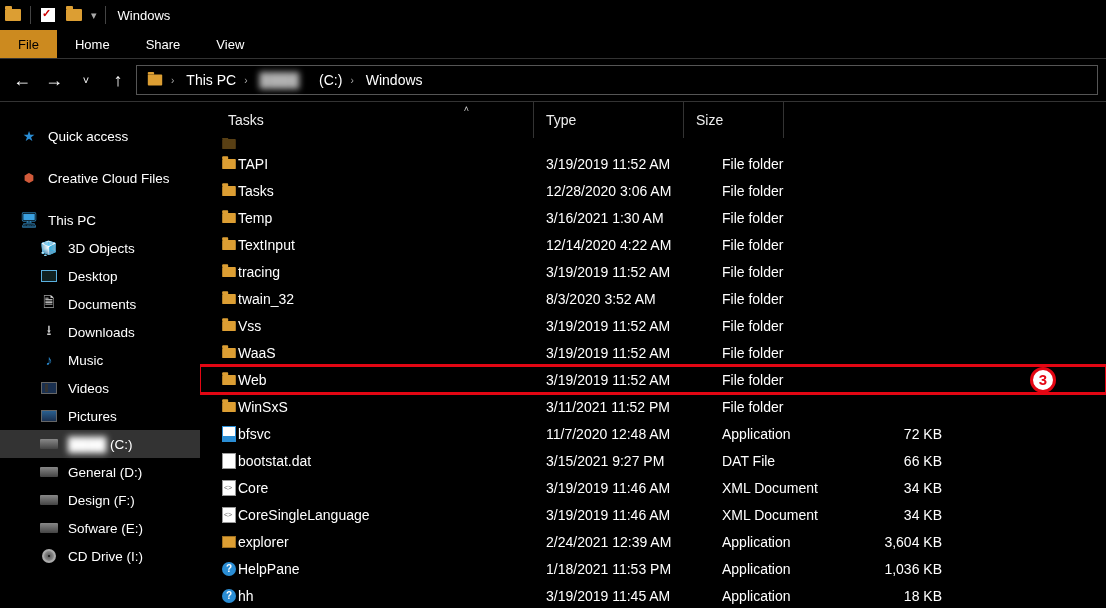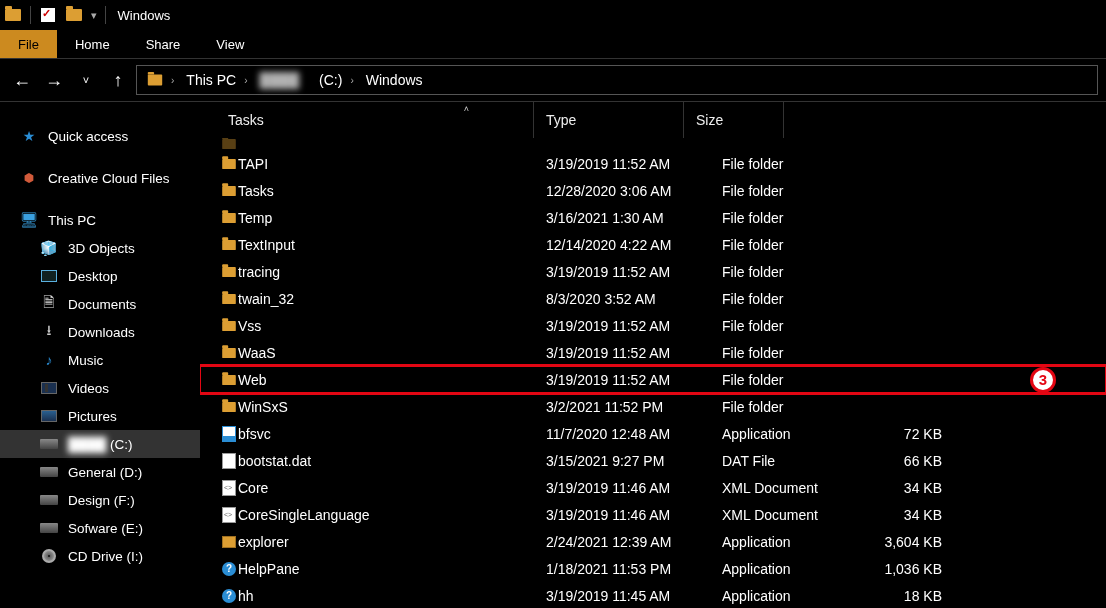--- a/index.html
+++ b/index.html
@@ -335,21 +335,21 @@
           <div class="cell c-size"></div>
           <div class="badge" style="top: 50%; transform: translateY(-50%);">3</div>
         </div>
         <div class="row">
           <div class="cell c-name">
             <div class="file-icon">
               <div class="folder-glyph" style="transform:scale(.85)"></div>
             </div>
             <span>WinSxS</span>
           </div>
-          <div class="cell c-date">3/2/2021 11:52 PM</div>
+          <div class="cell c-date">3/11/2021 11:52 PM</div>
           <div class="cell c-type">File folder</div>
           <div class="cell c-size"></div>
         </div>
         <div class="row">
           <div class="cell c-name">
             <div class="file-icon">
               <div class="doc-icon app"></div>
             </div>
             <span>bfsvc</span>
           </div>

